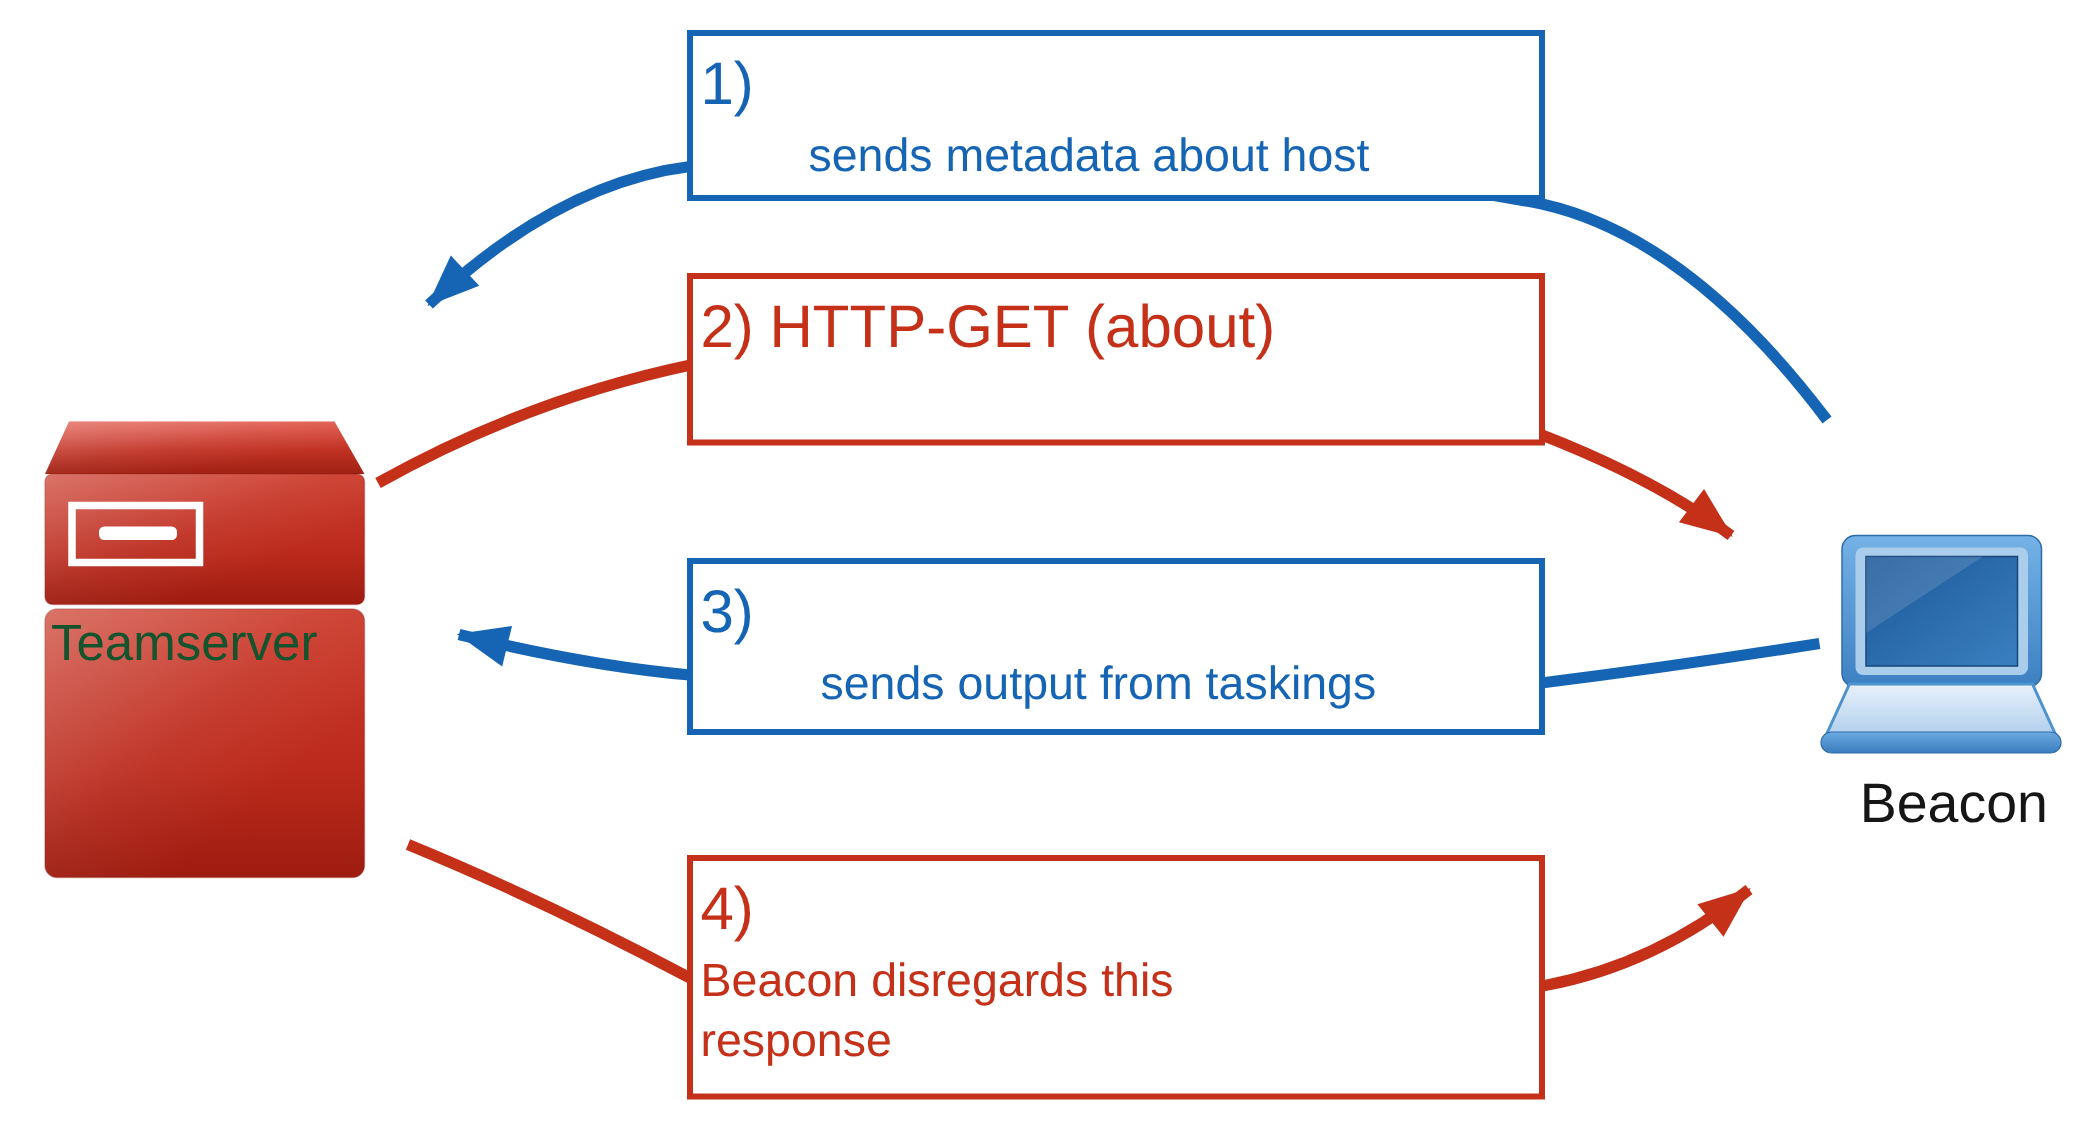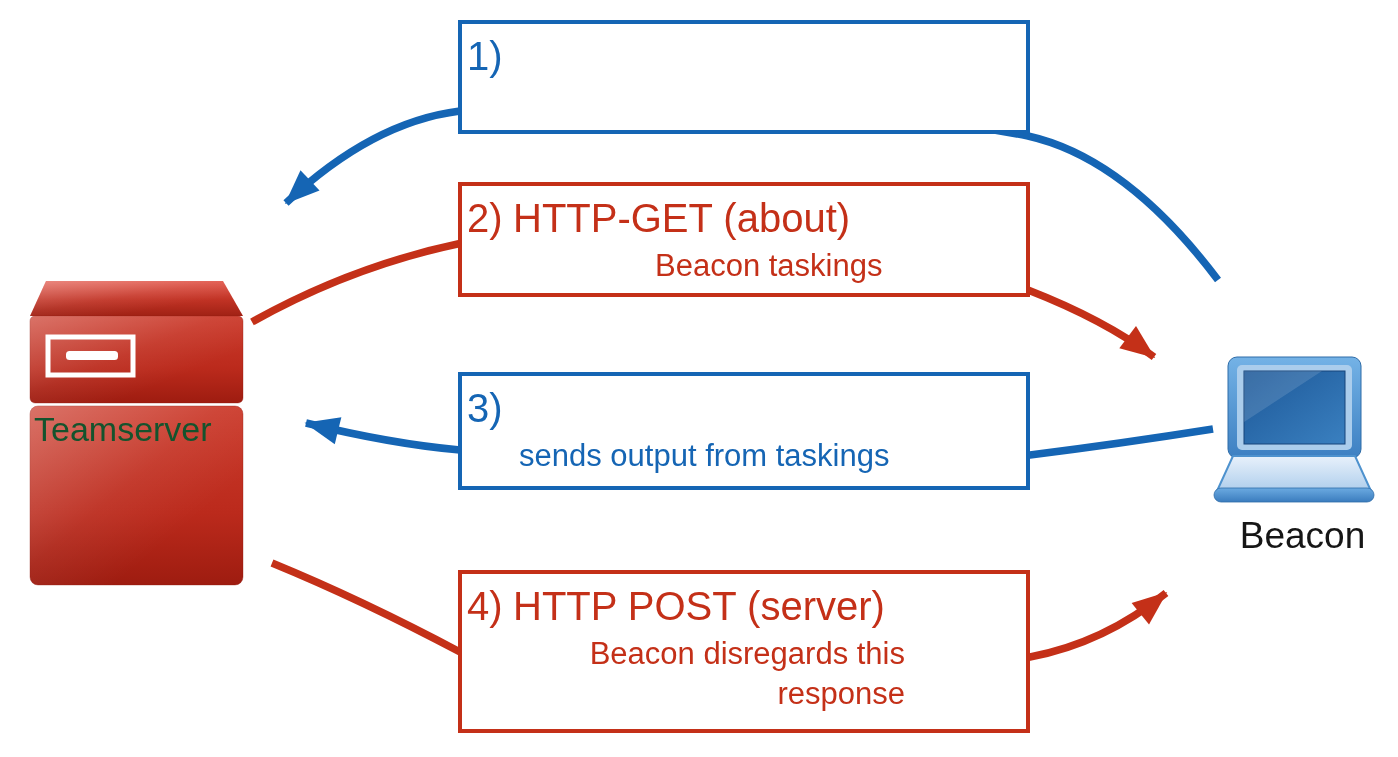--- a/index.html
+++ b/index.html
@@ -28,22 +28,22 @@
     padding:10px 0 0 5px;
     z-index:2;
   }
   .box-blue{border-color:var(--blue);color:var(--blue);}
   .box-red{border-color:var(--red);color:var(--red);}
   .heading{display:flex;font-size:40px;line-height:1.12;white-space:nowrap;}
   .heading .num{width:46px;flex:none;}
   .sub{font-size:31px;line-height:1.3;margin-top:5px;}
   .sub-1{margin-left:72px;}
   .sub-2{margin-left:188px;}
-  .sub-3{margin-left:52px;}
-  .sub-4{margin-left:70px;max-width:368px;text-align:right;}
+  .sub-3{margin-left:80px;}
+  .sub-4{max-width:368px;}
 
   .node-label{position:absolute;z-index:3;}
   .teamserver-label{
     left:34px;top:410px;width:212px;
     color:#14532d;font-size:34px;
   }
   .beacon-label{
     left:1205px;top:515px;width:195px;
     text-align:center;color:#161616;font-size:37px;
   }
@@ -117,41 +117,40 @@
       <polygon points="1244,371 1322,371 1244,422" fill="#ffffff" opacity="0.13"></polygon>
       <polygon points="1233,456 1355,456 1371,491 1217,491" fill="url(#gradBase)" stroke="#4E92CE" stroke-width="2" stroke-linejoin="round"></polygon>
       <rect x="1214" y="488" width="160" height="14" rx="7" fill="url(#gradBar)" stroke="#2E6CA8" stroke-width="0.8"></rect>
     </g>
   </svg>
 
   <div class="msg-box box-blue" style="top:20px;height:114px;">
     <div class="heading">
       <span class="num">1)</span>
     </div>
+    <div class="sub sub-1">sends metadata about host</div>
   </div>
 
   <div class="msg-box box-red" style="top:182px;height:115px;">
     <div class="heading">
       <span class="num">2)</span>
       <span class="title">HTTP-GET (about)</span>
     </div>
-    <div class="sub sub-2">Beacon taskings</div>
   </div>
 
   <div class="msg-box box-blue" style="top:372px;height:118px;">
     <div class="heading">
       <span class="num">3)</span>
     </div>
     <div class="sub sub-3">sends output from taskings</div>
   </div>
 
   <div class="msg-box box-red" style="top:570px;height:163px;">
     <div class="heading">
       <span class="num">4)</span>
-      <span class="title">HTTP POST (server)</span>
     </div>
     <div class="sub sub-4">Beacon disregards this response</div>
   </div>
 
   <div class="node-label teamserver-label">Teamserver</div>
   <div class="node-label beacon-label">Beacon</div>
 
 </div>
 
 </body></html>

